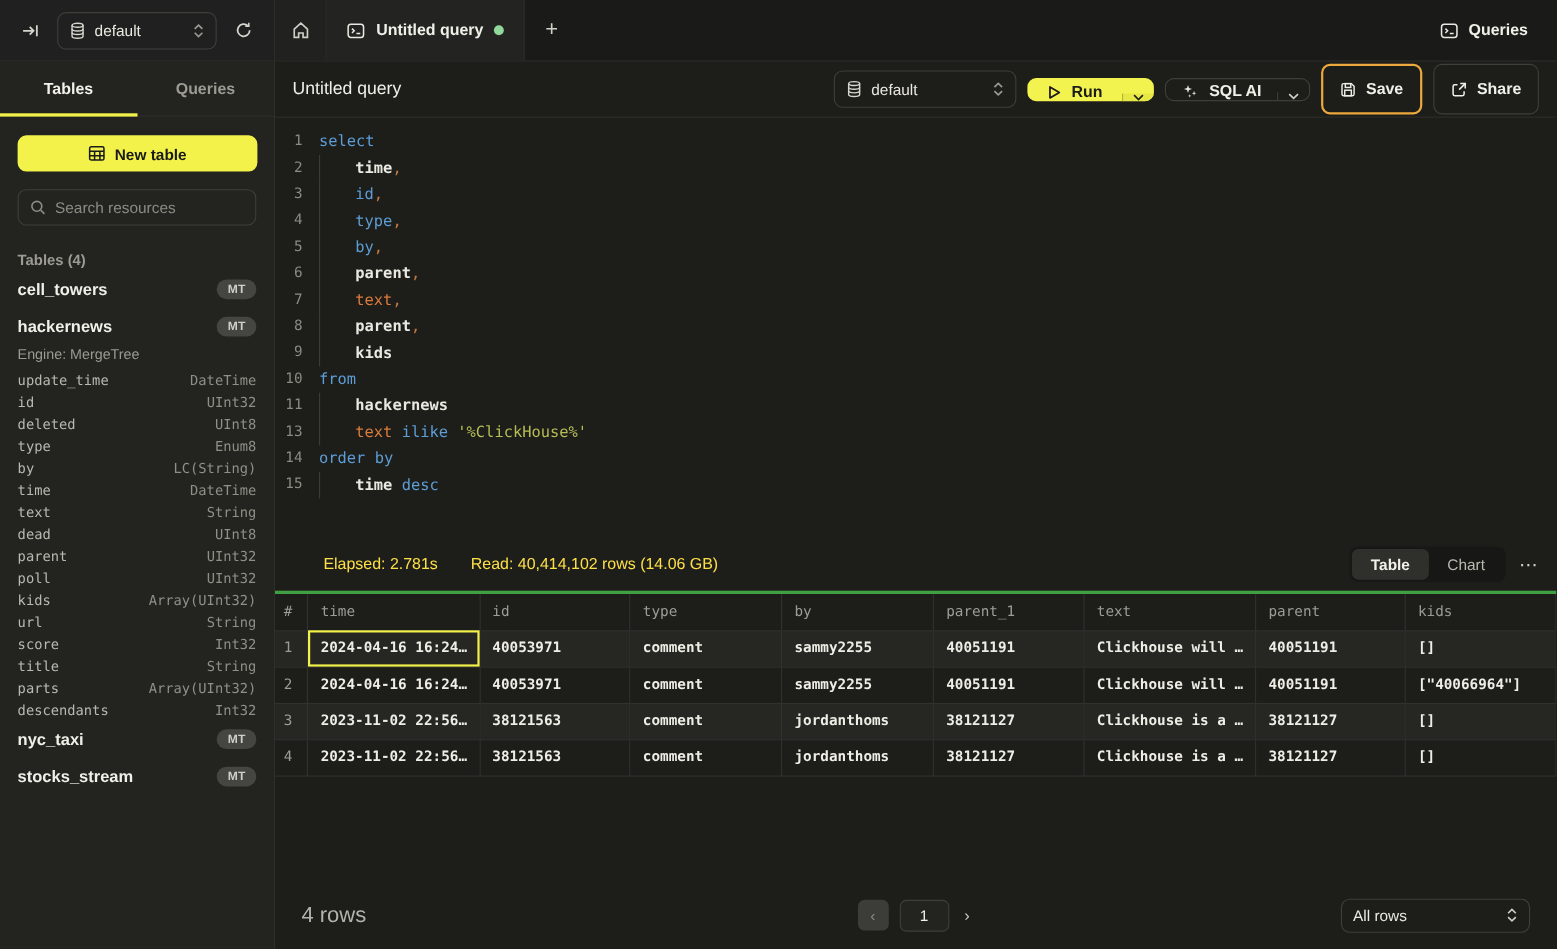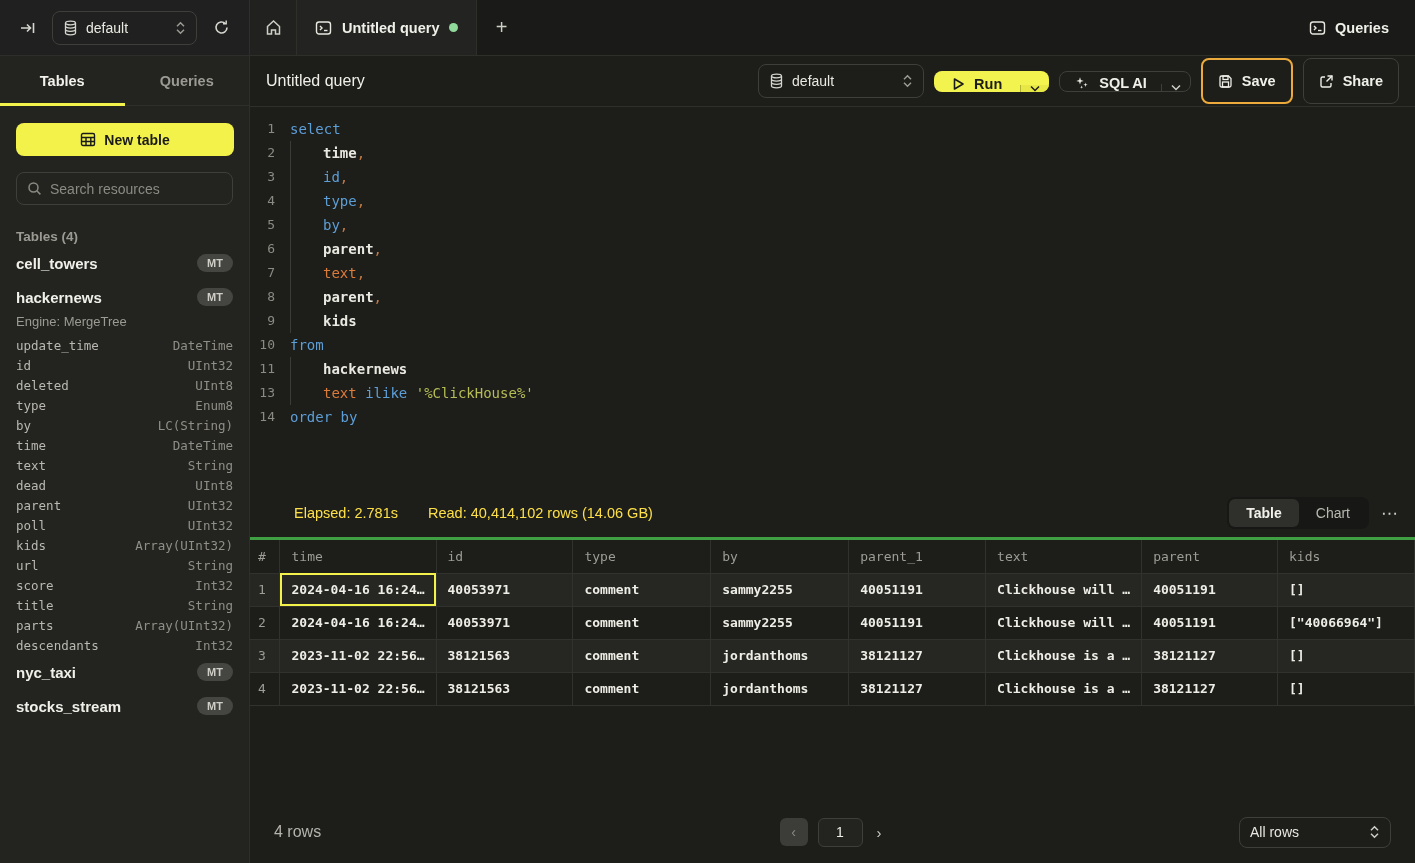--- a/index.html
+++ b/index.html
@@ -115,26 +115,26 @@
   }
   table.grid th { color:#9d9d96; font-weight:normal; border-top:0; }
   table.grid td { color:#eeeee6; font-weight:bold; }
   table.grid th:first-child, table.grid td:first-child { text-align:left; color:#9d9d96; font-weight:normal; border-right:1px solid #31312e; padding:0 8px; }
   tbody tr:nth-child(odd) td { background:#262623; }
   tbody tr:nth-child(even) td { background:#1d1d1a; }
   td.selected { outline:2px solid #f2f24a; outline-offset:-2px; }
 
   
   .footer { height:62px; flex:0 0 62px; display:flex; align-items:center; padding:0 24px; position:relative; }
-  .rows-count { color:#b4b4ad; font-size:16px; }
+  .rows-count { color:#b4b4ad; font-size:20px; }
   .pager { position:absolute; left:50%; transform:translateX(-50%); display:flex; align-items:center; gap:10px; }
   .page-prev { width:28px; height:28px; border-radius:6px; background:#3c3c39; color:#8a8a82; display:flex; align-items:center; justify-content:center; font-size:14px; cursor:default; }
   .page-box { width:45px; height:29px; border:1px solid #3e3e3a; border-radius:6px; display:flex; align-items:center; justify-content:center; color:#f0f0e9; font-size:14px; background:#232320; }
   .page-next { color:#cfcfc8; font-size:15px; cursor:pointer; padding:4px; }
-  .pagesize-select { position:absolute; right:24px; width:152px; height:31px; }
+  .pagesize-select { position:absolute; right:24px; width:172px; height:31px; }
   svg { display:block; }
 </style>
 </head>
 <body>
 
 <div class="topbar">
   <div class="topbar-left">
     <div class="icon-btn">
       <svg width="18" height="18" viewBox="0 0 18 18" fill="none" stroke="#d6d6cf" stroke-width="1.6">
           <path d="M2 9h9M8 5.5 11.5 9 8 12.5"></path>
@@ -430,20 +430,24 @@
         <span class="gutter">11</span>
         <div class="code-content indented"><span class="tok-id">hackernews</span></div>
       </div>
       <div class="code-line">
         <span class="gutter">13</span>
         <div class="code-content indented"><span class="tok-fx">text </span><span class="tok-kw">ilike </span><span class="tok-str">'%ClickHouse%'</span></div>
       </div>
       <div class="code-line">
         <span class="gutter">14</span>
         <div class="code-content"><span class="tok-kw">order by</span></div>
+      </div>
+      <div class="code-line">
+        <span class="gutter">15</span>
+        <div class="code-content indented"><span class="tok-id">time </span><span class="tok-kw">desc</span></div>
       </div>
     </div>
 
   <div class="results-toolbar">
     <div class="stats">
       <span>Elapsed: 2.781s</span>
       <span>Read: 40,414,102 rows (14.06 GB)</span>
     </div>
     <div class="view-toggle">
       <div class="view-seg active"><span>Table</span></div>

